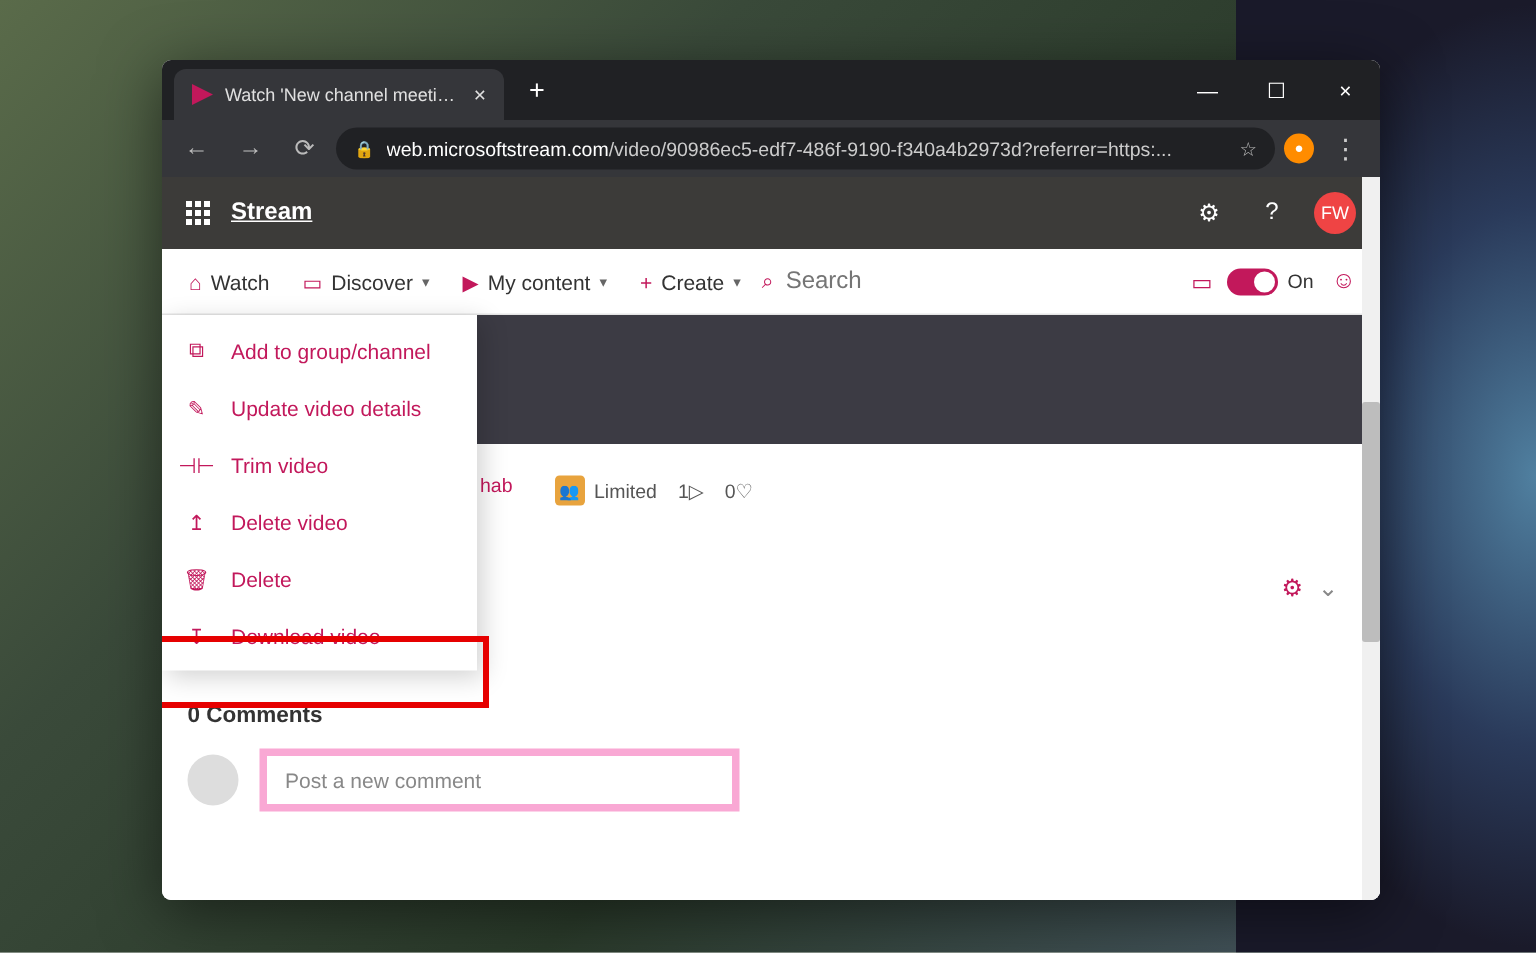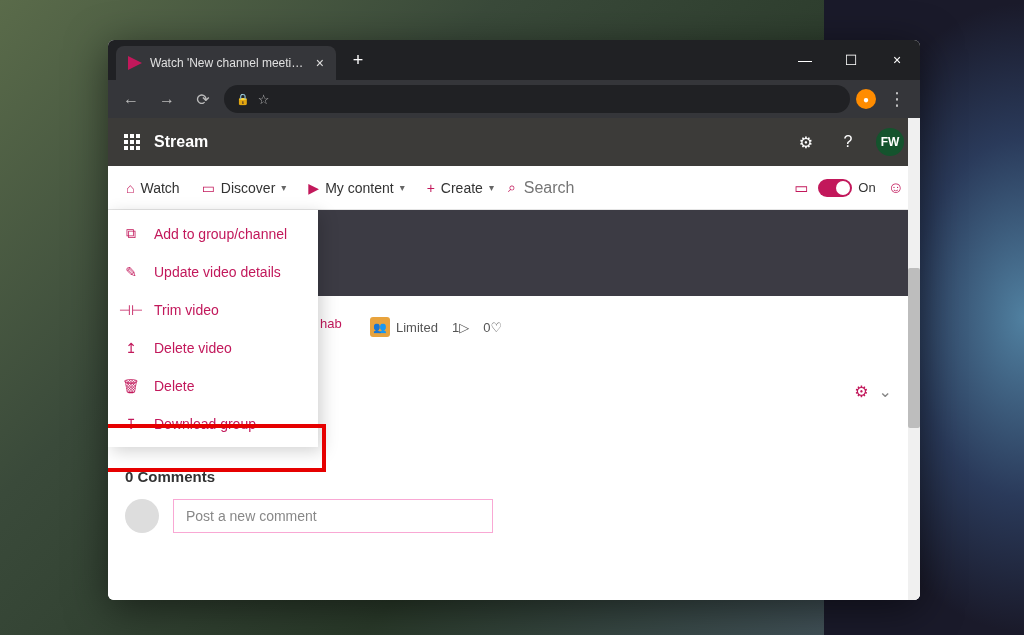--- a/index.html
+++ b/index.html
@@ -31,24 +31,24 @@
 .menu-dots-v { color: #ccc; font-size: 18px; cursor: pointer; padding: 0 6px; }
 
 
 .content { flex: 1; position: relative; background: #fff; overflow: hidden; }
 .scrolltrack { position: absolute; right: 0; top: 0; bottom: 0; width: 12px; background: #f0f0f0; }
 .scrollthumb { position: absolute; right: 0; top: 150px; width: 12px; height: 160px; background: #bdbdbd; border-radius: 2px; }
 
 .stream-header { height: 48px; background: #3c3b39; color: #fff; display: flex; align-items: center; padding: 0 16px; gap: 14px; }
 .waffle { display: grid; grid-template-columns: repeat(3,4px); grid-template-rows: repeat(3,4px); gap: 2px; cursor:pointer; }
 .waffle span { width: 4px; height: 4px; background: #fff; }
-.stream-title { font-size: 16px; font-weight: 600; }
+.stream-title { font-size: 16px; font-weight: 600; text-decoration: underline; }
 .stream-header-spacer { flex: 1; }
 .hdr-icon { width: 28px; height: 28px; display: flex; align-items: center; justify-content: center; cursor: pointer; font-size: 16px; }
-.avatar { width: 28px; height: 28px; border-radius: 50%; background: #14532d; color: #fff; font-size: 12px; display: flex; align-items: center; justify-content: center; font-weight: bold; }
+.avatar { width: 28px; height: 28px; border-radius: 50%; background: #ef4444; color: #fff; font-size: 12px; display: flex; align-items: center; justify-content: center; }
 
 .toolbar { height: 44px; border-bottom: 1px solid #e5e5e5; display: flex; align-items: center; padding: 0 10px; gap: 6px; font-size: 14px; color: #333; }
 .tool-item { display: flex; align-items: center; gap: 6px; padding: 4px 8px; cursor: pointer; }
 .tool-item .ic { color: #c2185b; }
 .chev { font-size: 10px; color: #666; }
 .toolbar-spacer { flex: 1; }
 .search-box { display: flex; align-items: center; gap: 8px; color: #666; }
 .search-box input { border: none; outline: none; font-size: 16px; width: 100px; color:#333; }
 .stream-toggle { width: 34px; height: 18px; border-radius: 9px; background: #c2185b; position: relative; cursor:pointer; }
 .stream-toggle::after { content: ""; position: absolute; right: 2px; top: 2px; width: 14px; height: 14px; background: #fff; border-radius: 50%; }
@@ -66,21 +66,21 @@
 .action-row { display: flex; align-items: center; gap: 28px; padding: 12px 16px; color: #c2185b; font-size: 16px; }
 .action-row .spacer { flex:1; }
 .action-row .more { background:#f0f0f0; padding:4px 8px; border-radius:2px; color:#555; }
 .action-row span { cursor:pointer; }
 .gear-more { color:#c2185b; display:flex; gap:10px; align-items:center; }
 
 .comments-sec { padding: 24px 16px 0; color:#333; }
 .comments-title { font-weight:600; margin-bottom:14px; font-size:15px; }
 .comment-input-row { display:flex; align-items:center; gap:14px; }
 .comment-avatar { width:34px; height:34px; border-radius:50%; background:#ddd; }
-.comment-input { border:1px solid #f9a8d4; padding:8px 12px; font-size:14px; color:#888; width:320px; }
+.comment-input { border:5px solid #f9a8d4; padding:8px 12px; font-size:14px; color:#888; width:320px; }
 
 
 .ctxmenu { position:absolute; left:0px; top:92px; width:210px; background:#fff; box-shadow: 4px 4px 16px rgba(0,0,0,.18); z-index:10; padding:4px 0; }
 .ctxitem { display:flex; align-items:center; gap:14px; padding:11px 14px; font-size:14px; color:#c2185b; cursor:pointer; }
 .ctxicon { width:18px; display:flex; justify-content:center; }
 .highlight-box { position:absolute; border:4px solid #e60000; pointer-events:none; z-index:20; }
 
 .accent { color:#c2185b; }
 .partial-label { color:#c2185b; font-size:13px; position:absolute; }
 </style>
@@ -103,20 +103,21 @@
     <div class="winbtn">☐</div>
     <div class="winbtn">×</div>
   </div>
 
   <div class="addrbar">
     <div class="navbtn">←</div>
     <div class="navbtn">→</div>
     <div class="navbtn">⟳</div>
     <div class="url-field">
       <span class="url-lock">🔒</span>
+      <span class="url-text"><span class="domain">web.microsoftstream.com</span><span>/video/90986ec5-edf7-486f-9190-f340a4b2973d?referrer=https:...</span></span>
       <span class="star-icon">☆</span>
     </div>
     <div class="ext-icon">●</div>
     <div class="menu-dots-v">⋮</div>
   </div>
 
   <div class="content">
 
     <div class="scrolltrack">
       <div class="scrollthumb"></div>
@@ -224,20 +225,20 @@
       <div class="ctxitem">
         <span class="ctxicon">↥</span>
         <span>Delete video</span>
       </div>
       <div class="ctxitem">
         <span class="ctxicon">🗑</span>
         <span>Delete</span>
       </div>
       <div class="ctxitem">
         <span class="ctxicon">↧</span>
-        <span>Download group</span>
+        <span>Download video</span>
       </div>
     </div>
 
     <div class="highlight-box" style="left:-6px; top:306px; width:224px; height:48px;"></div>
 
   </div>
 </div>
 
 </body></html>

